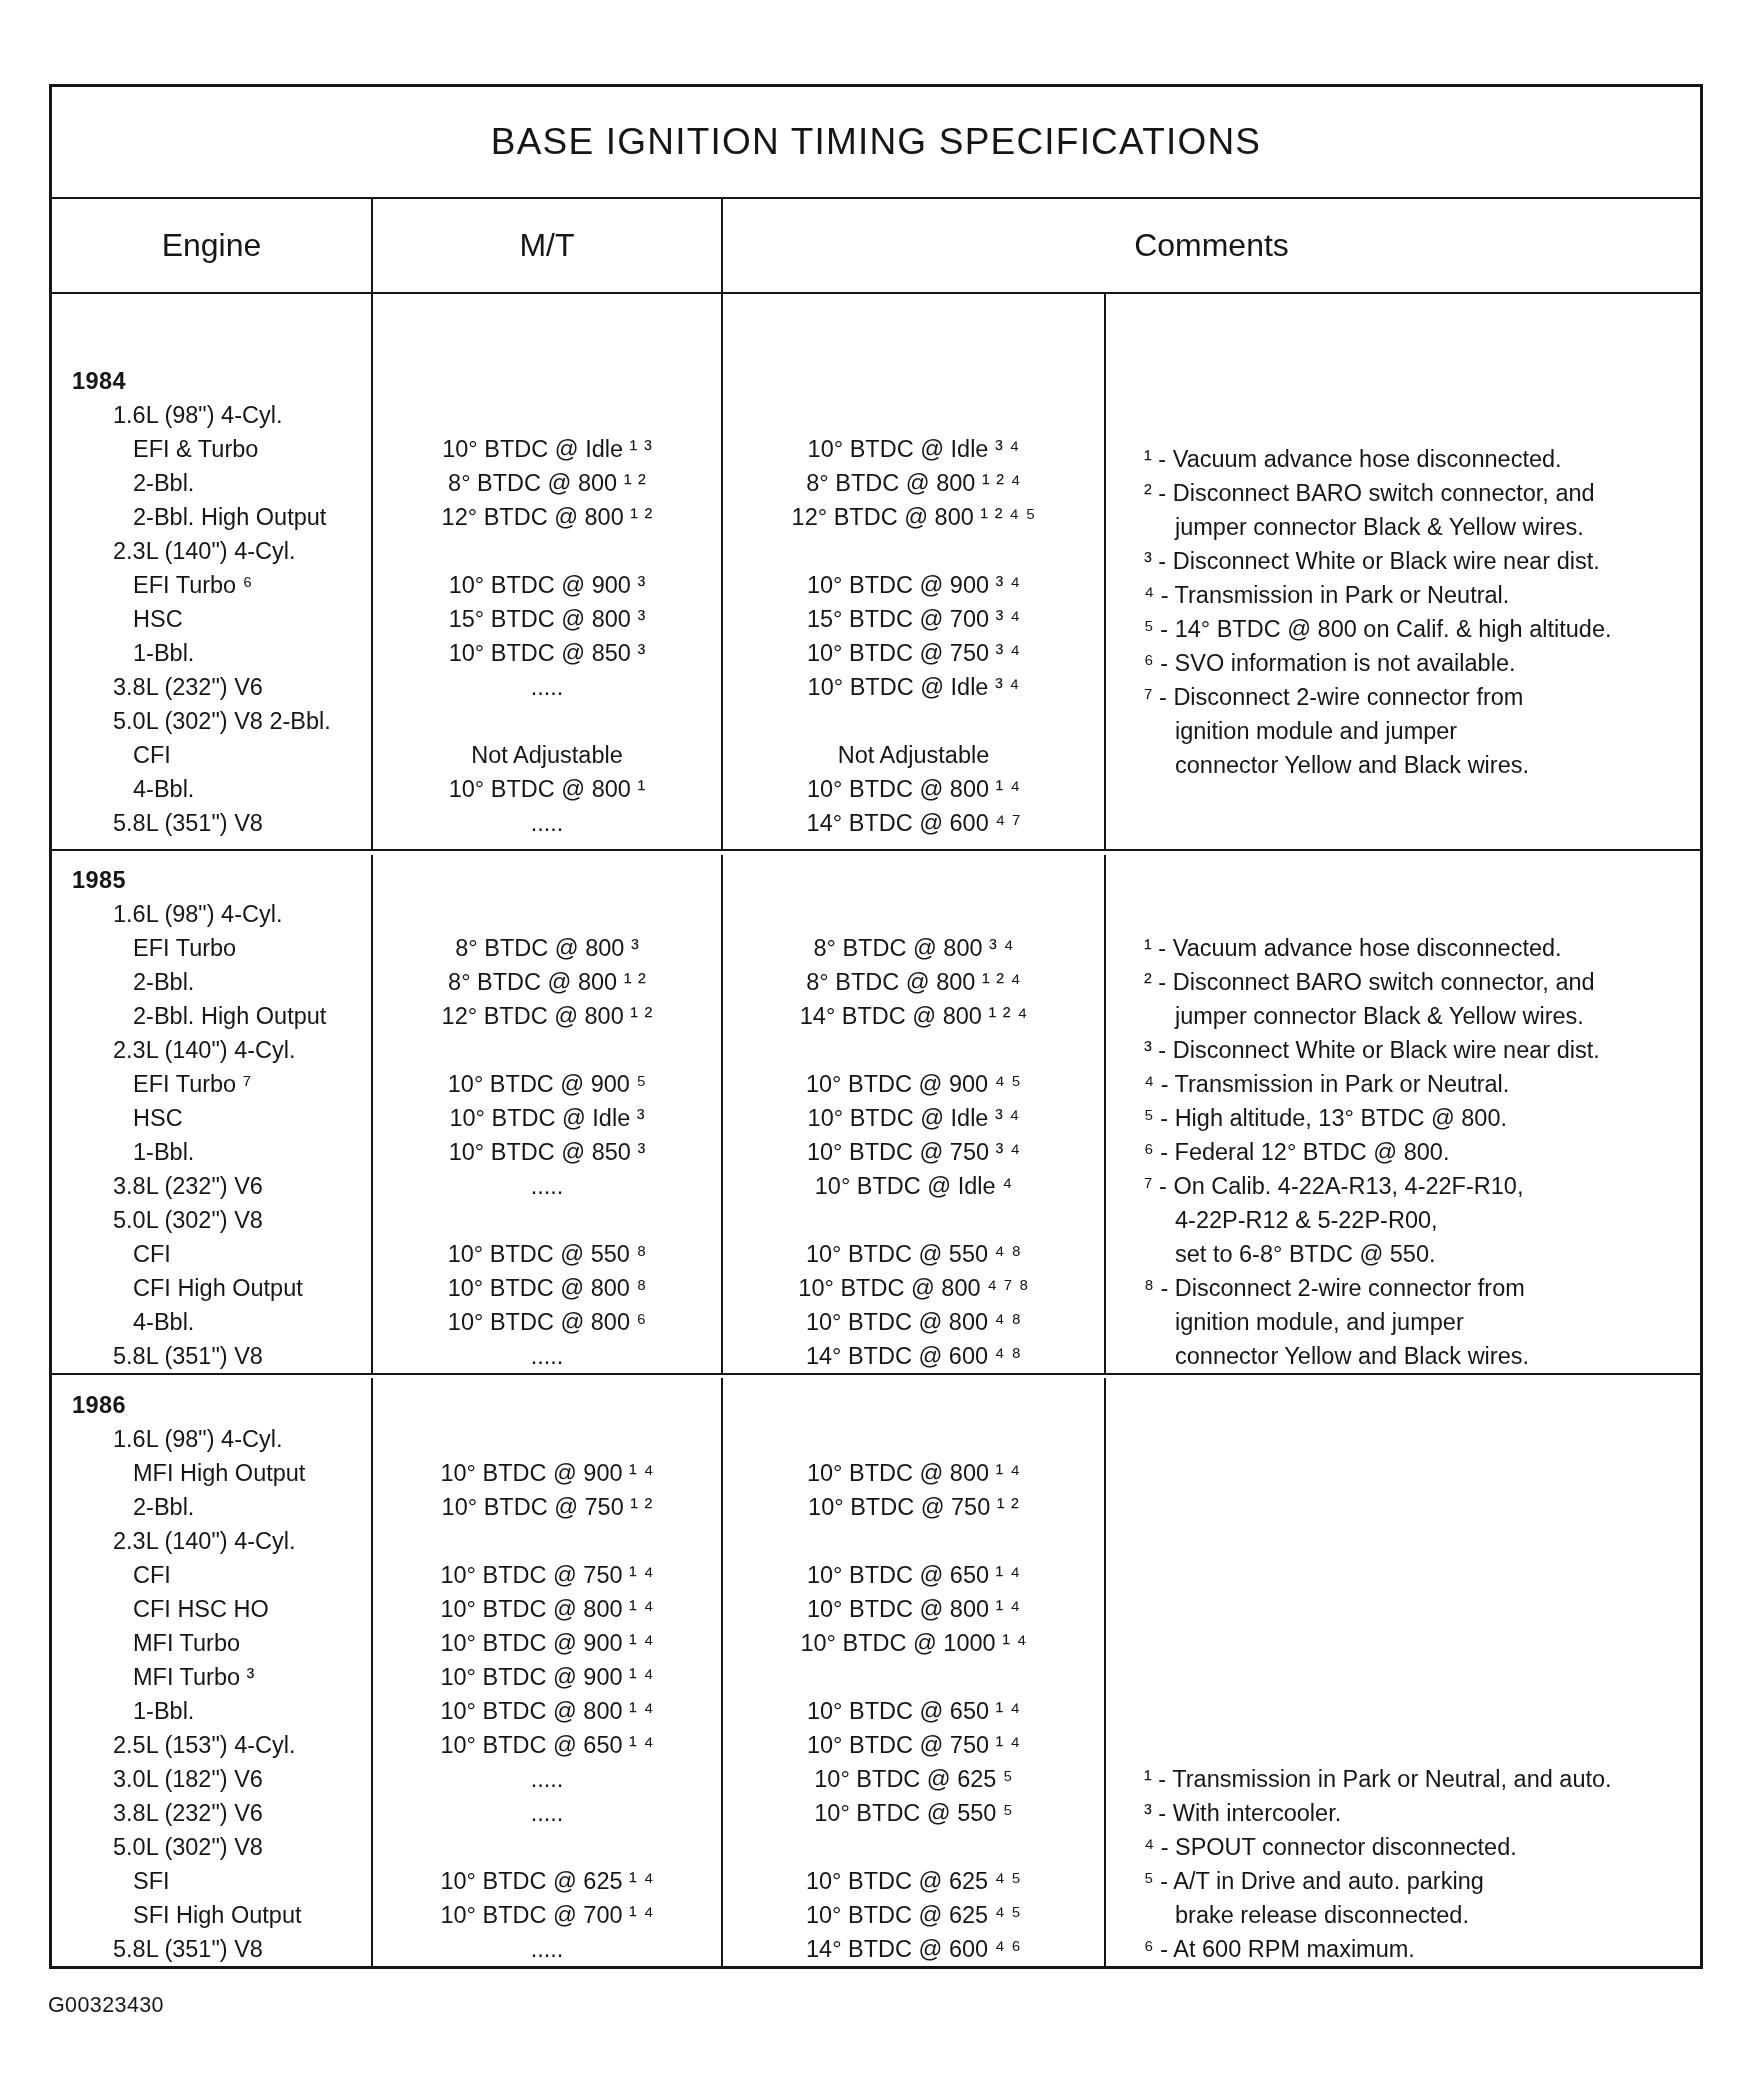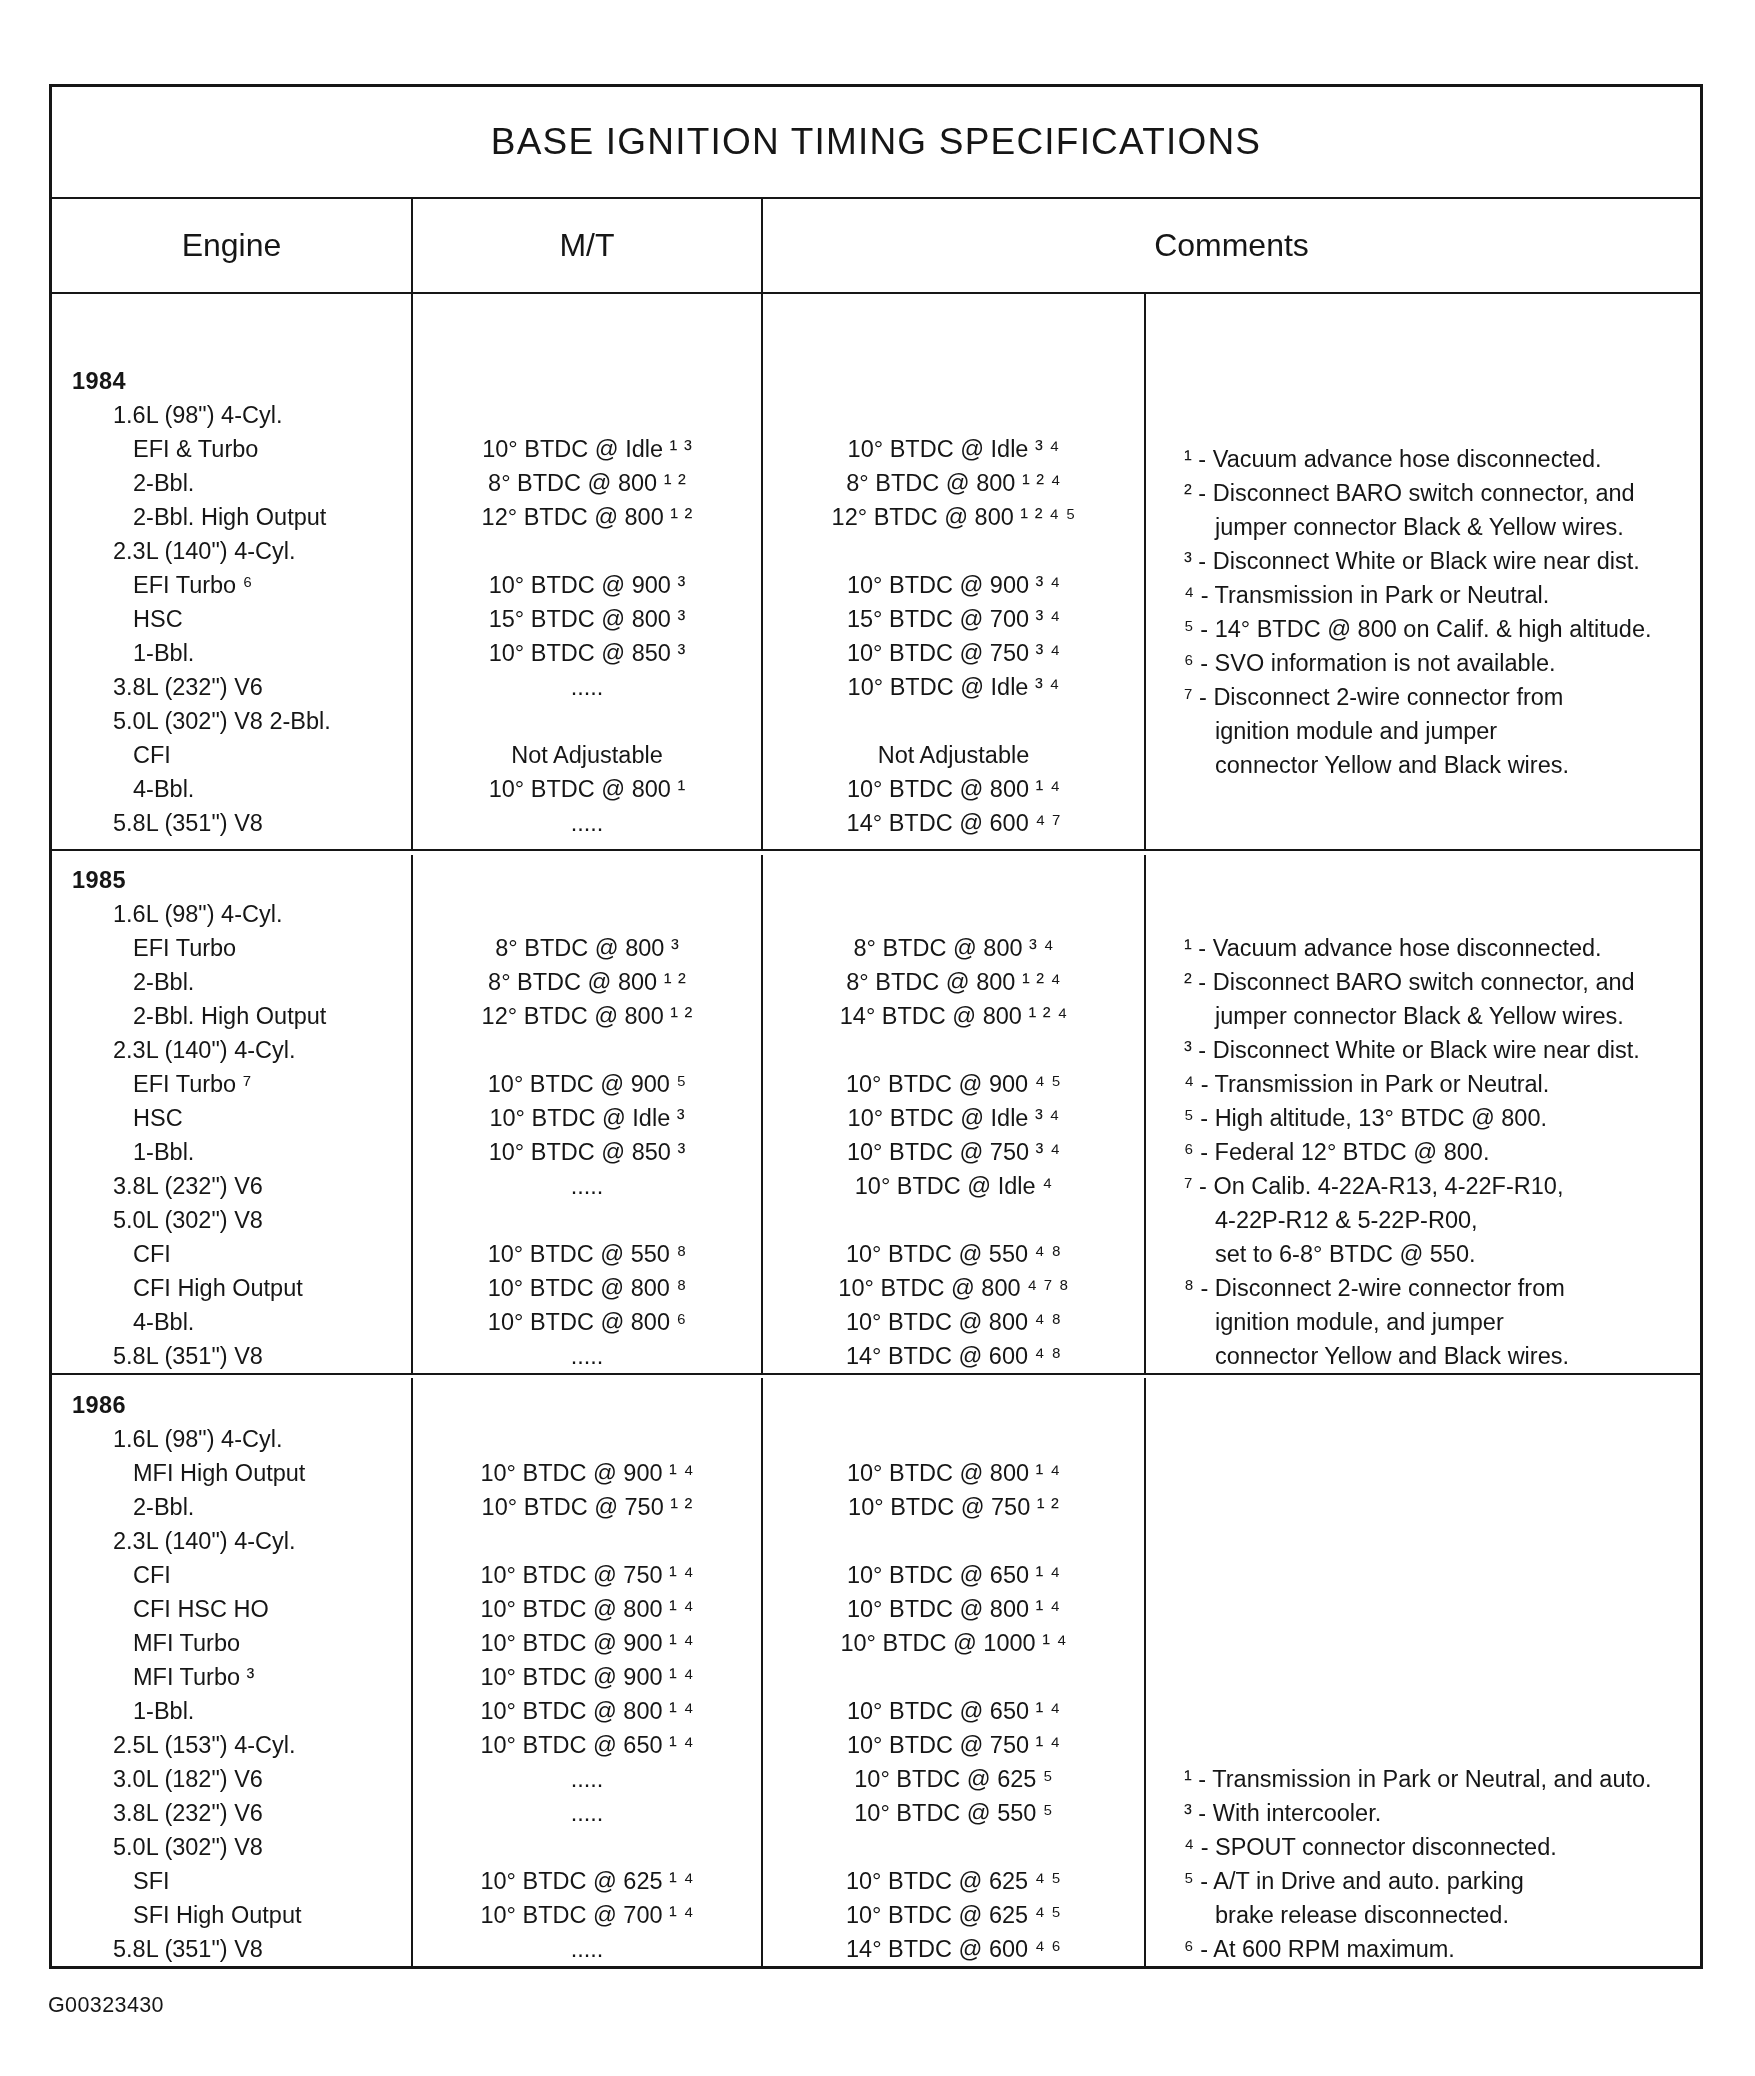--- a/index.html
+++ b/index.html
@@ -13,21 +13,21 @@
     position:absolute; left:49px; top:84px; width:1654px;
     border:3.2px solid #161616; background:#fff;
   }
   .title-row {
     height:112px; display:flex; align-items:center; justify-content:center;
     border-bottom:2.4px solid #161616;
     font-size:37px; letter-spacing:1.2px;
   }
   .header-row { display:flex; height:95px; border-bottom:2.4px solid #161616; }
   .hcell { display:flex; align-items:center; justify-content:center; font-size:32px; }
-  .w-engine  { width:361px; border-right:2.4px solid #161616; }
+  .w-engine  { width:321px; border-right:2.4px solid #161616; }
   .w-mt      { width:350px; border-right:2.4px solid #161616; }
   .w-at      { width:383px; border-right:2.4px solid #161616; }
   .w-comments{ flex:1; }
   #sections .section { display:flex; }
   #sections .section + .section { border-top:2.4px solid #161616;align-items:flex-end; }
   .col { font-size:23.5px; overflow:hidden; }
   
   #sections .section:nth-child(1) { height:555px; }
   #sections .section:nth-child(2) { height:524px; }
   #sections .section:nth-child(3) { height:593px; }

